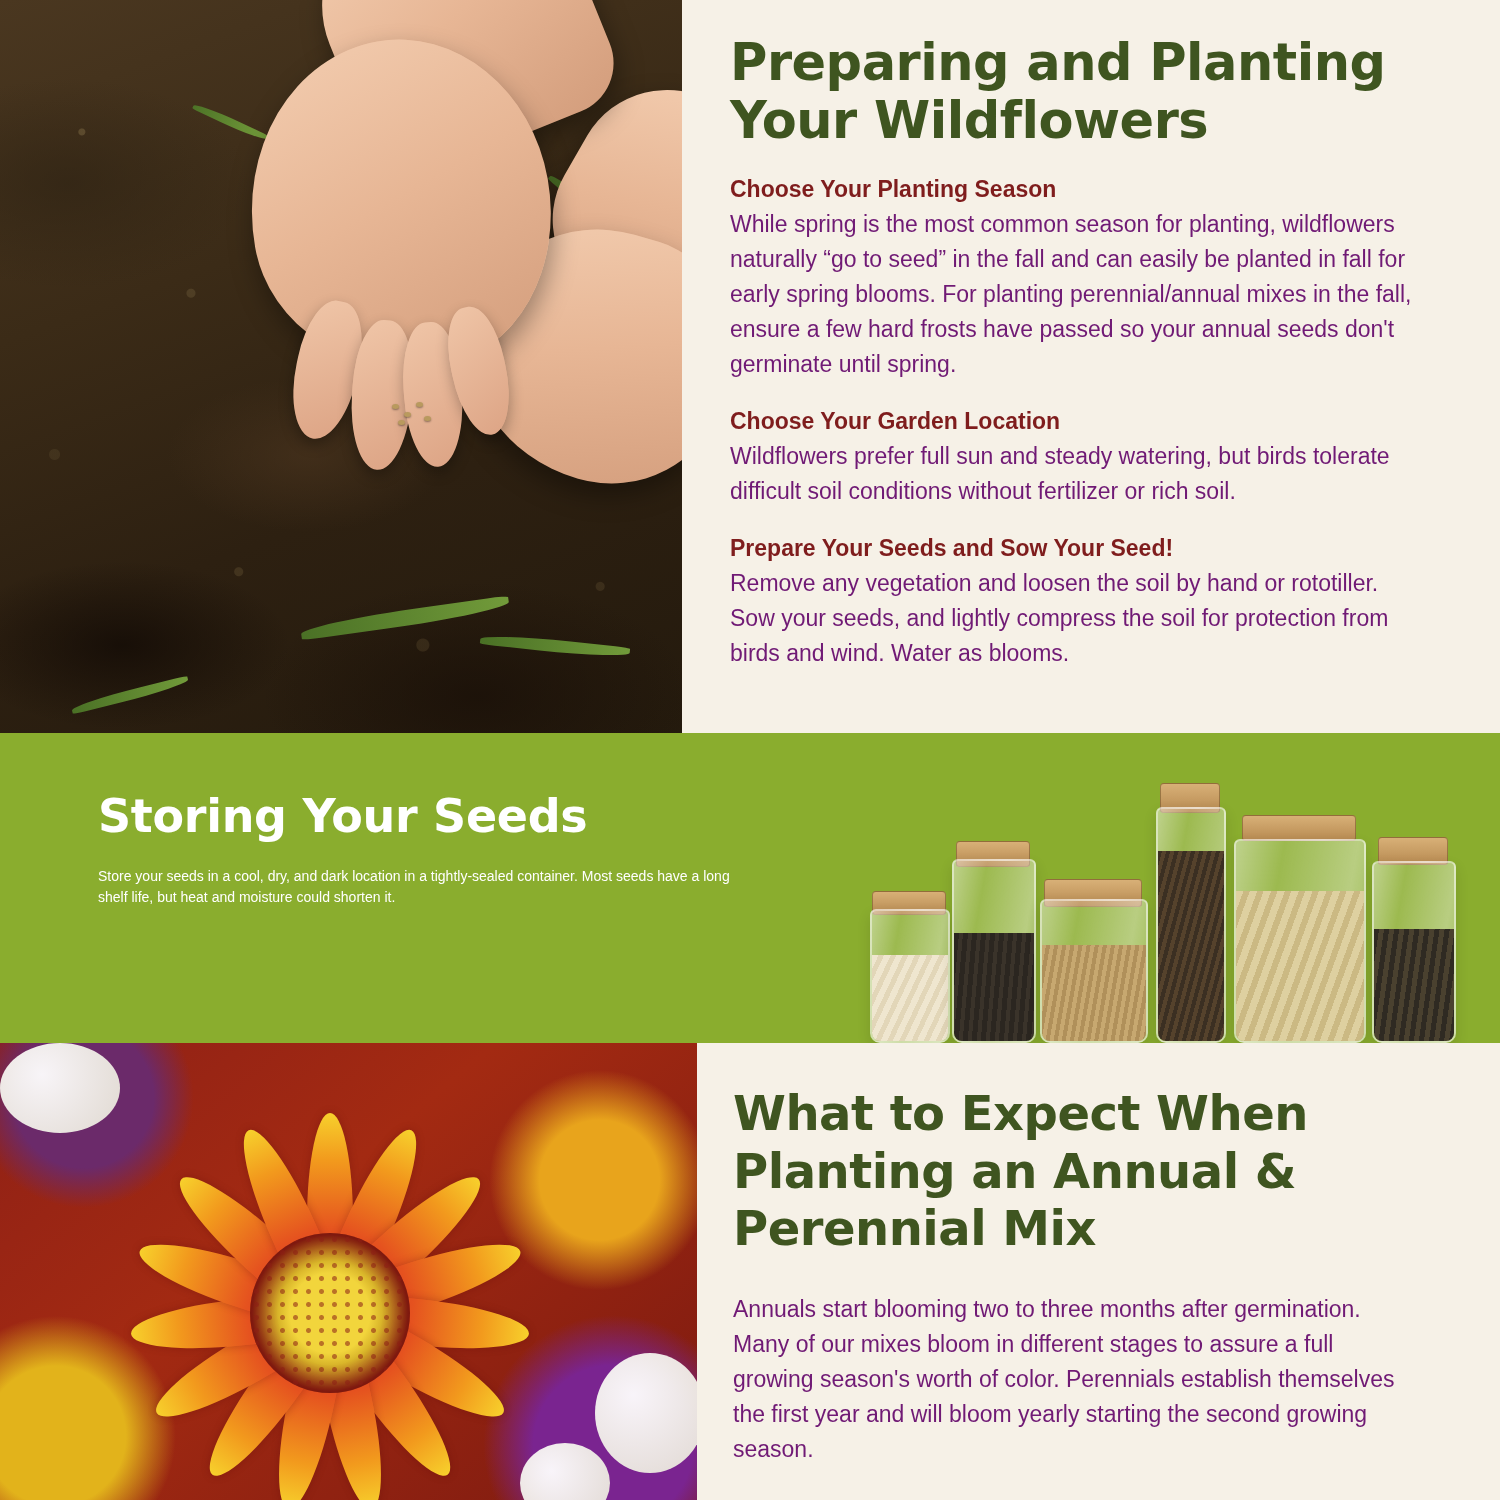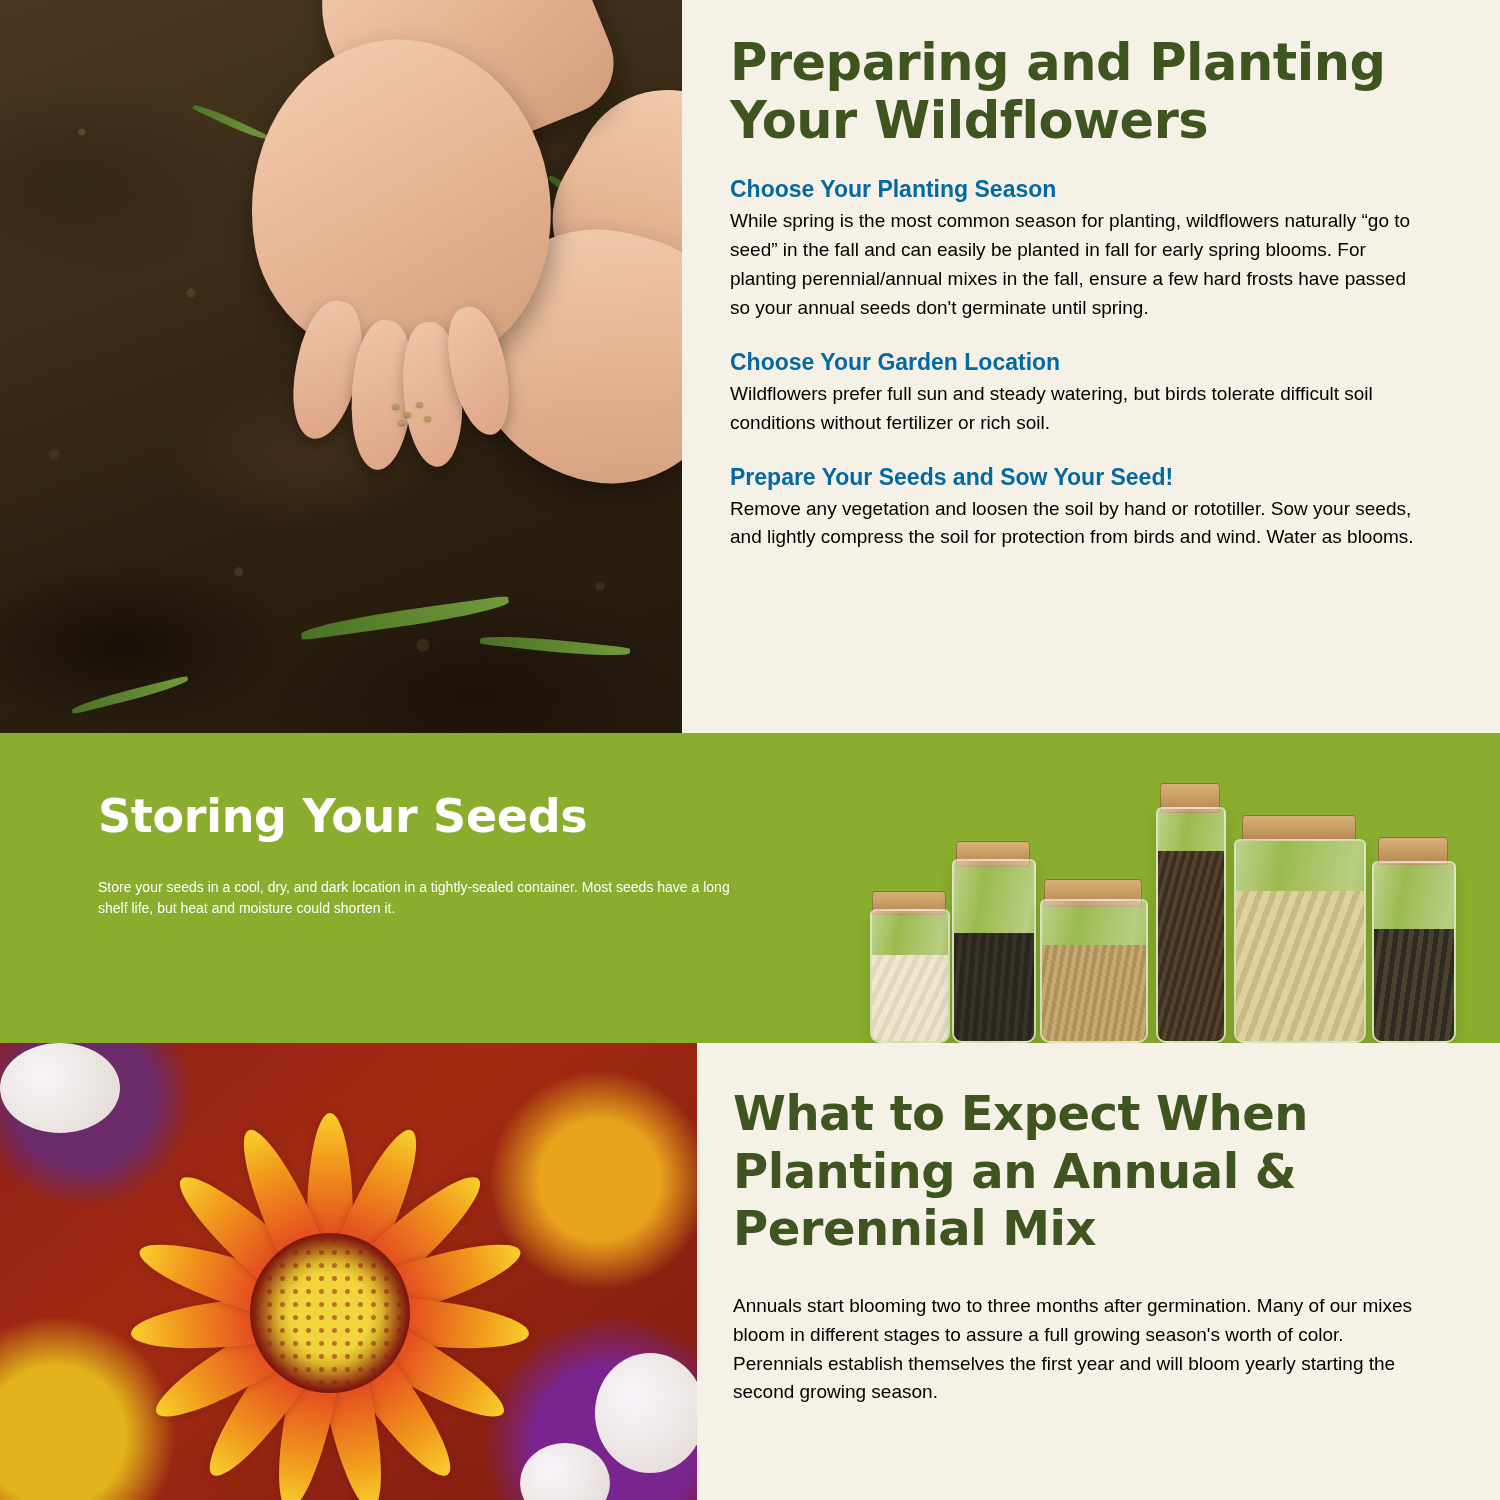--- a/index.html
+++ b/index.html
@@ -134,27 +134,27 @@
     font-size: 51px;
     line-height: 1.14;
     font-weight: 700;
     color: #3f5520;
     margin: 0 0 26px 0;
     letter-spacing: -0.5px;
   }
   h2.subhead {
     font-size: 23px;
     font-weight: 700;
-    color: #0369a1;
+    color: #7f1d1d;
     margin: 12px 0 4px 0;
   }
   p.body {
-    font-size: 19px;
+    font-size: 23px;
     line-height: 1.52;
-    color: #000000;
+    color: #701a75;
     margin: 0 0 26px 0;
   }
   p.body.last { margin-bottom: 0; }
 
   
   .section-two {
     position: absolute;
     left: 0; top: 733px;
     width: 1500px;
     height: 310px;
@@ -164,21 +164,21 @@
   .green-text {
     position: absolute;
     left: 98px; top: 56px;
     width: 660px;
   }
   h2.storing {
     font-family: "DejaVu Sans", sans-serif;
     font-size: 46px;
     font-weight: 700;
     color: #ffffff;
-    margin: 0 0 34px 0;
+    margin: 0 0 23px 0;
     letter-spacing: -0.3px;
   }
   p.green-body {
     font-size: 14px;
     line-height: 1.5;
     color: #ffffff;
     margin: 0;
   }
   .jars {
     position: absolute;

